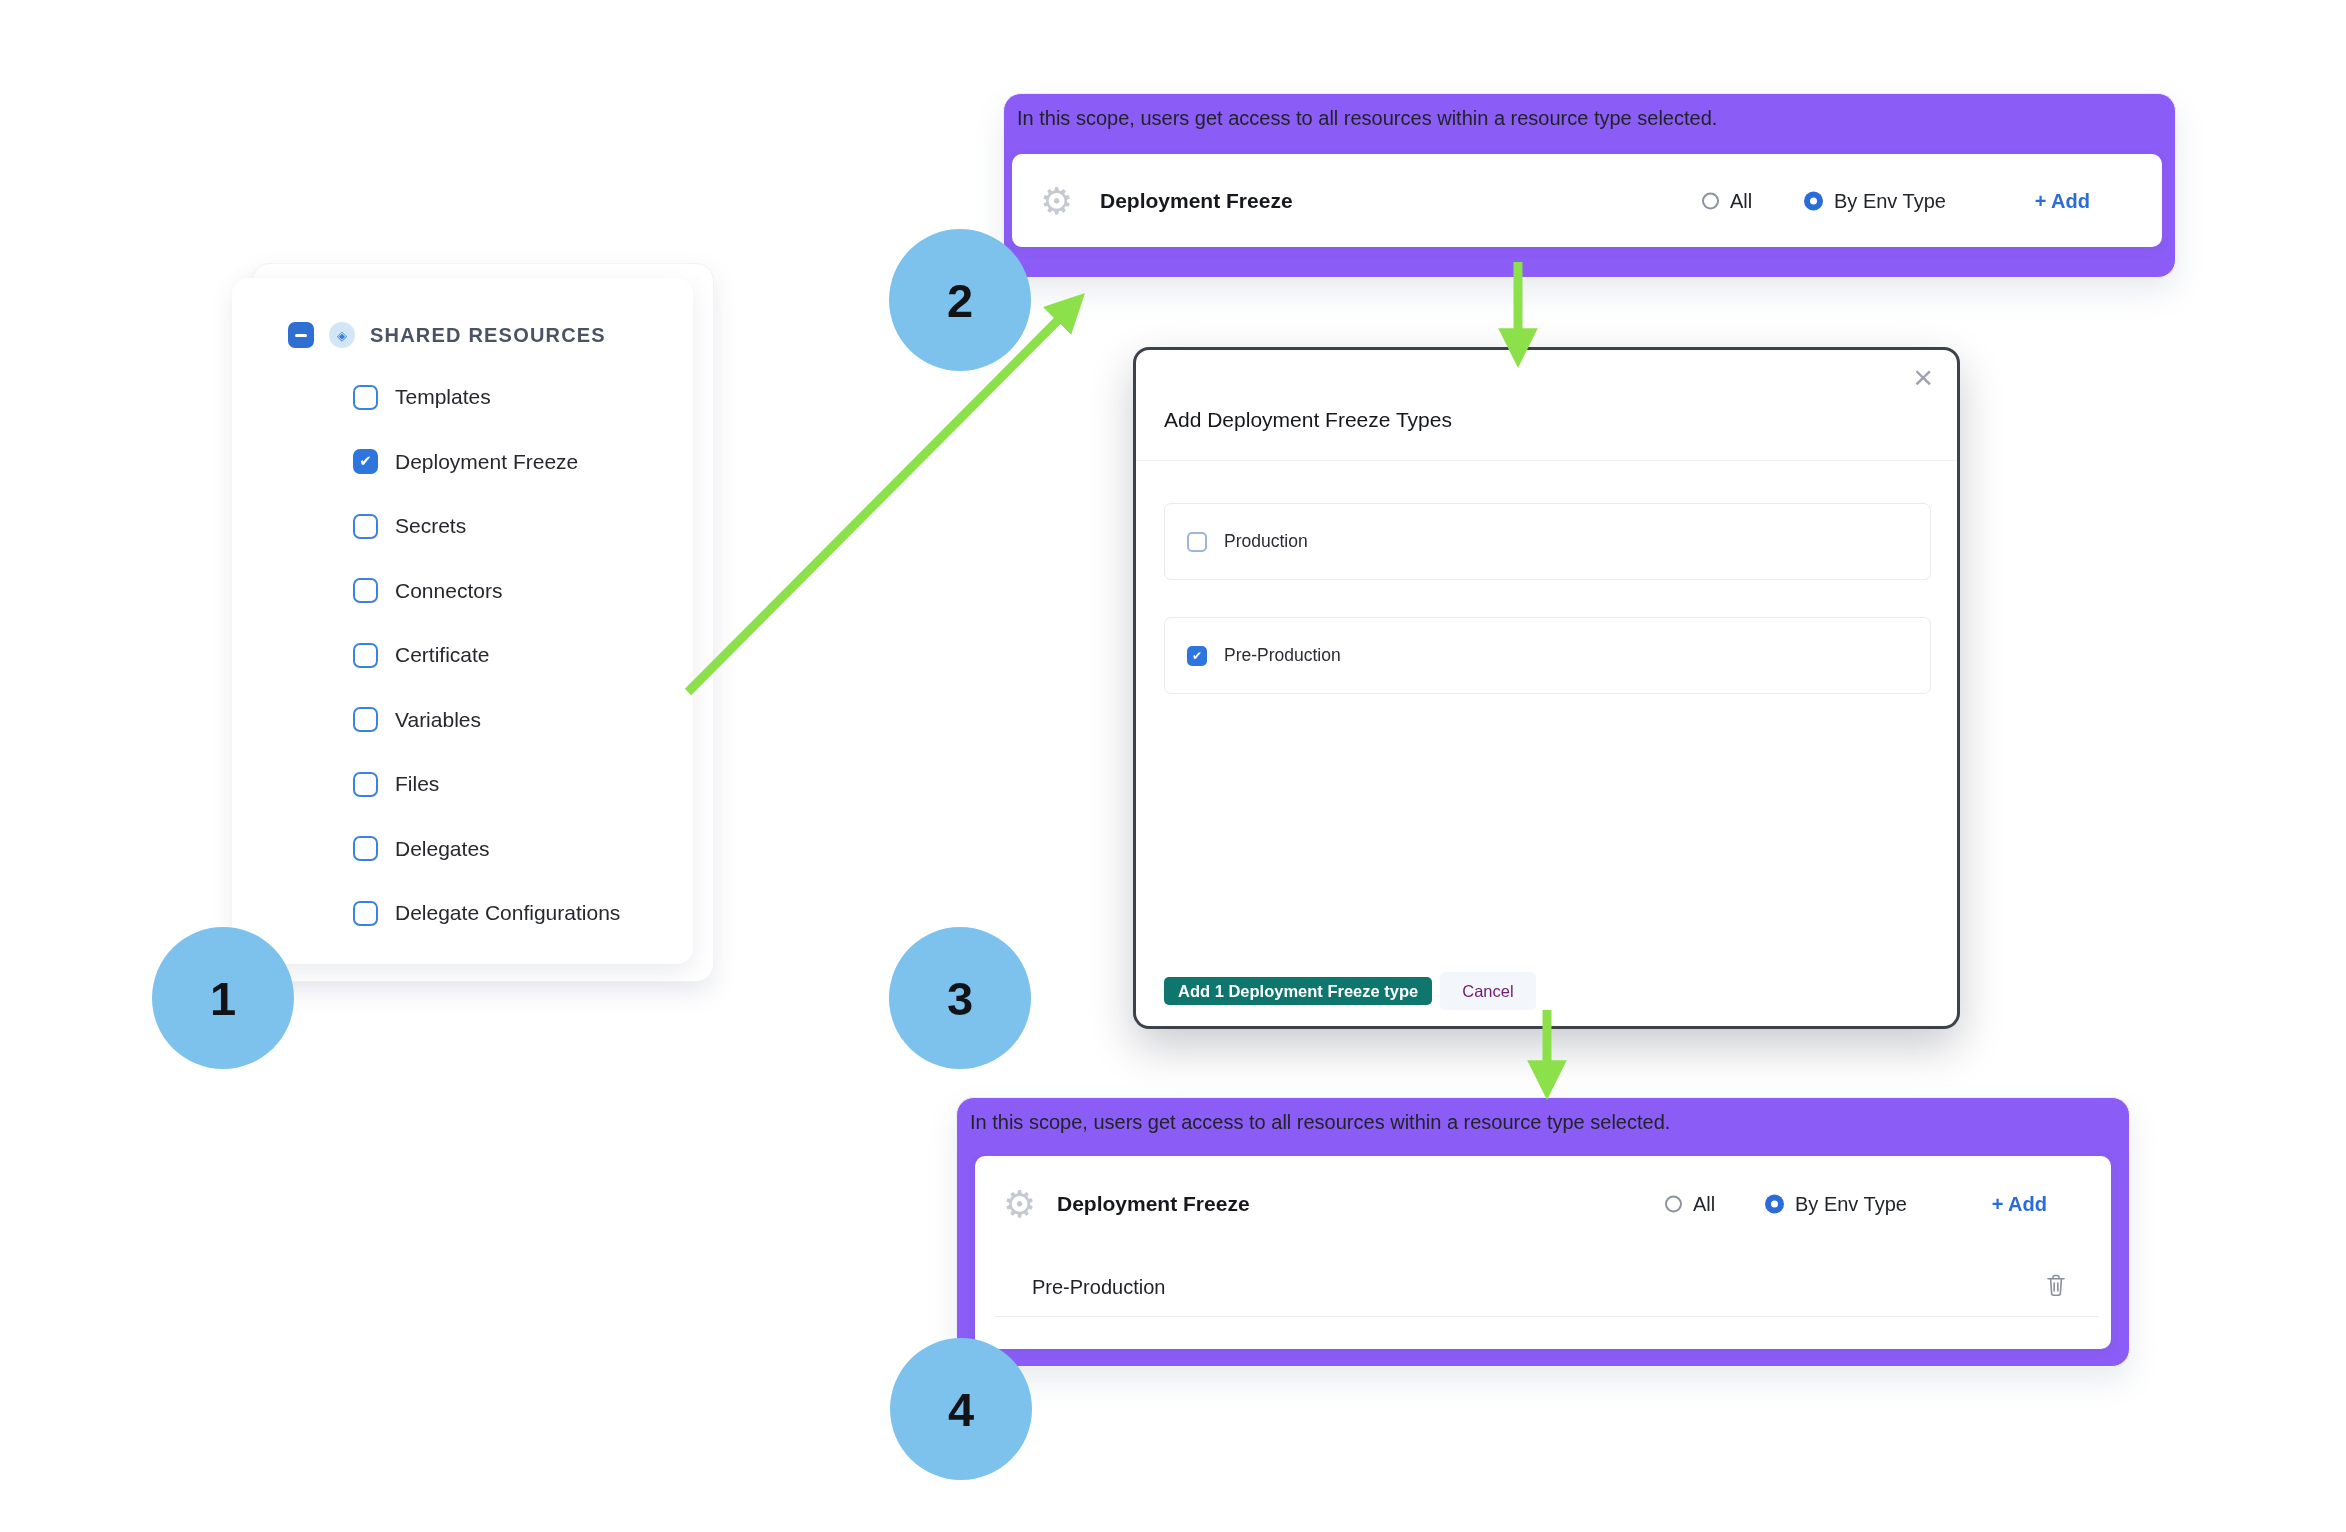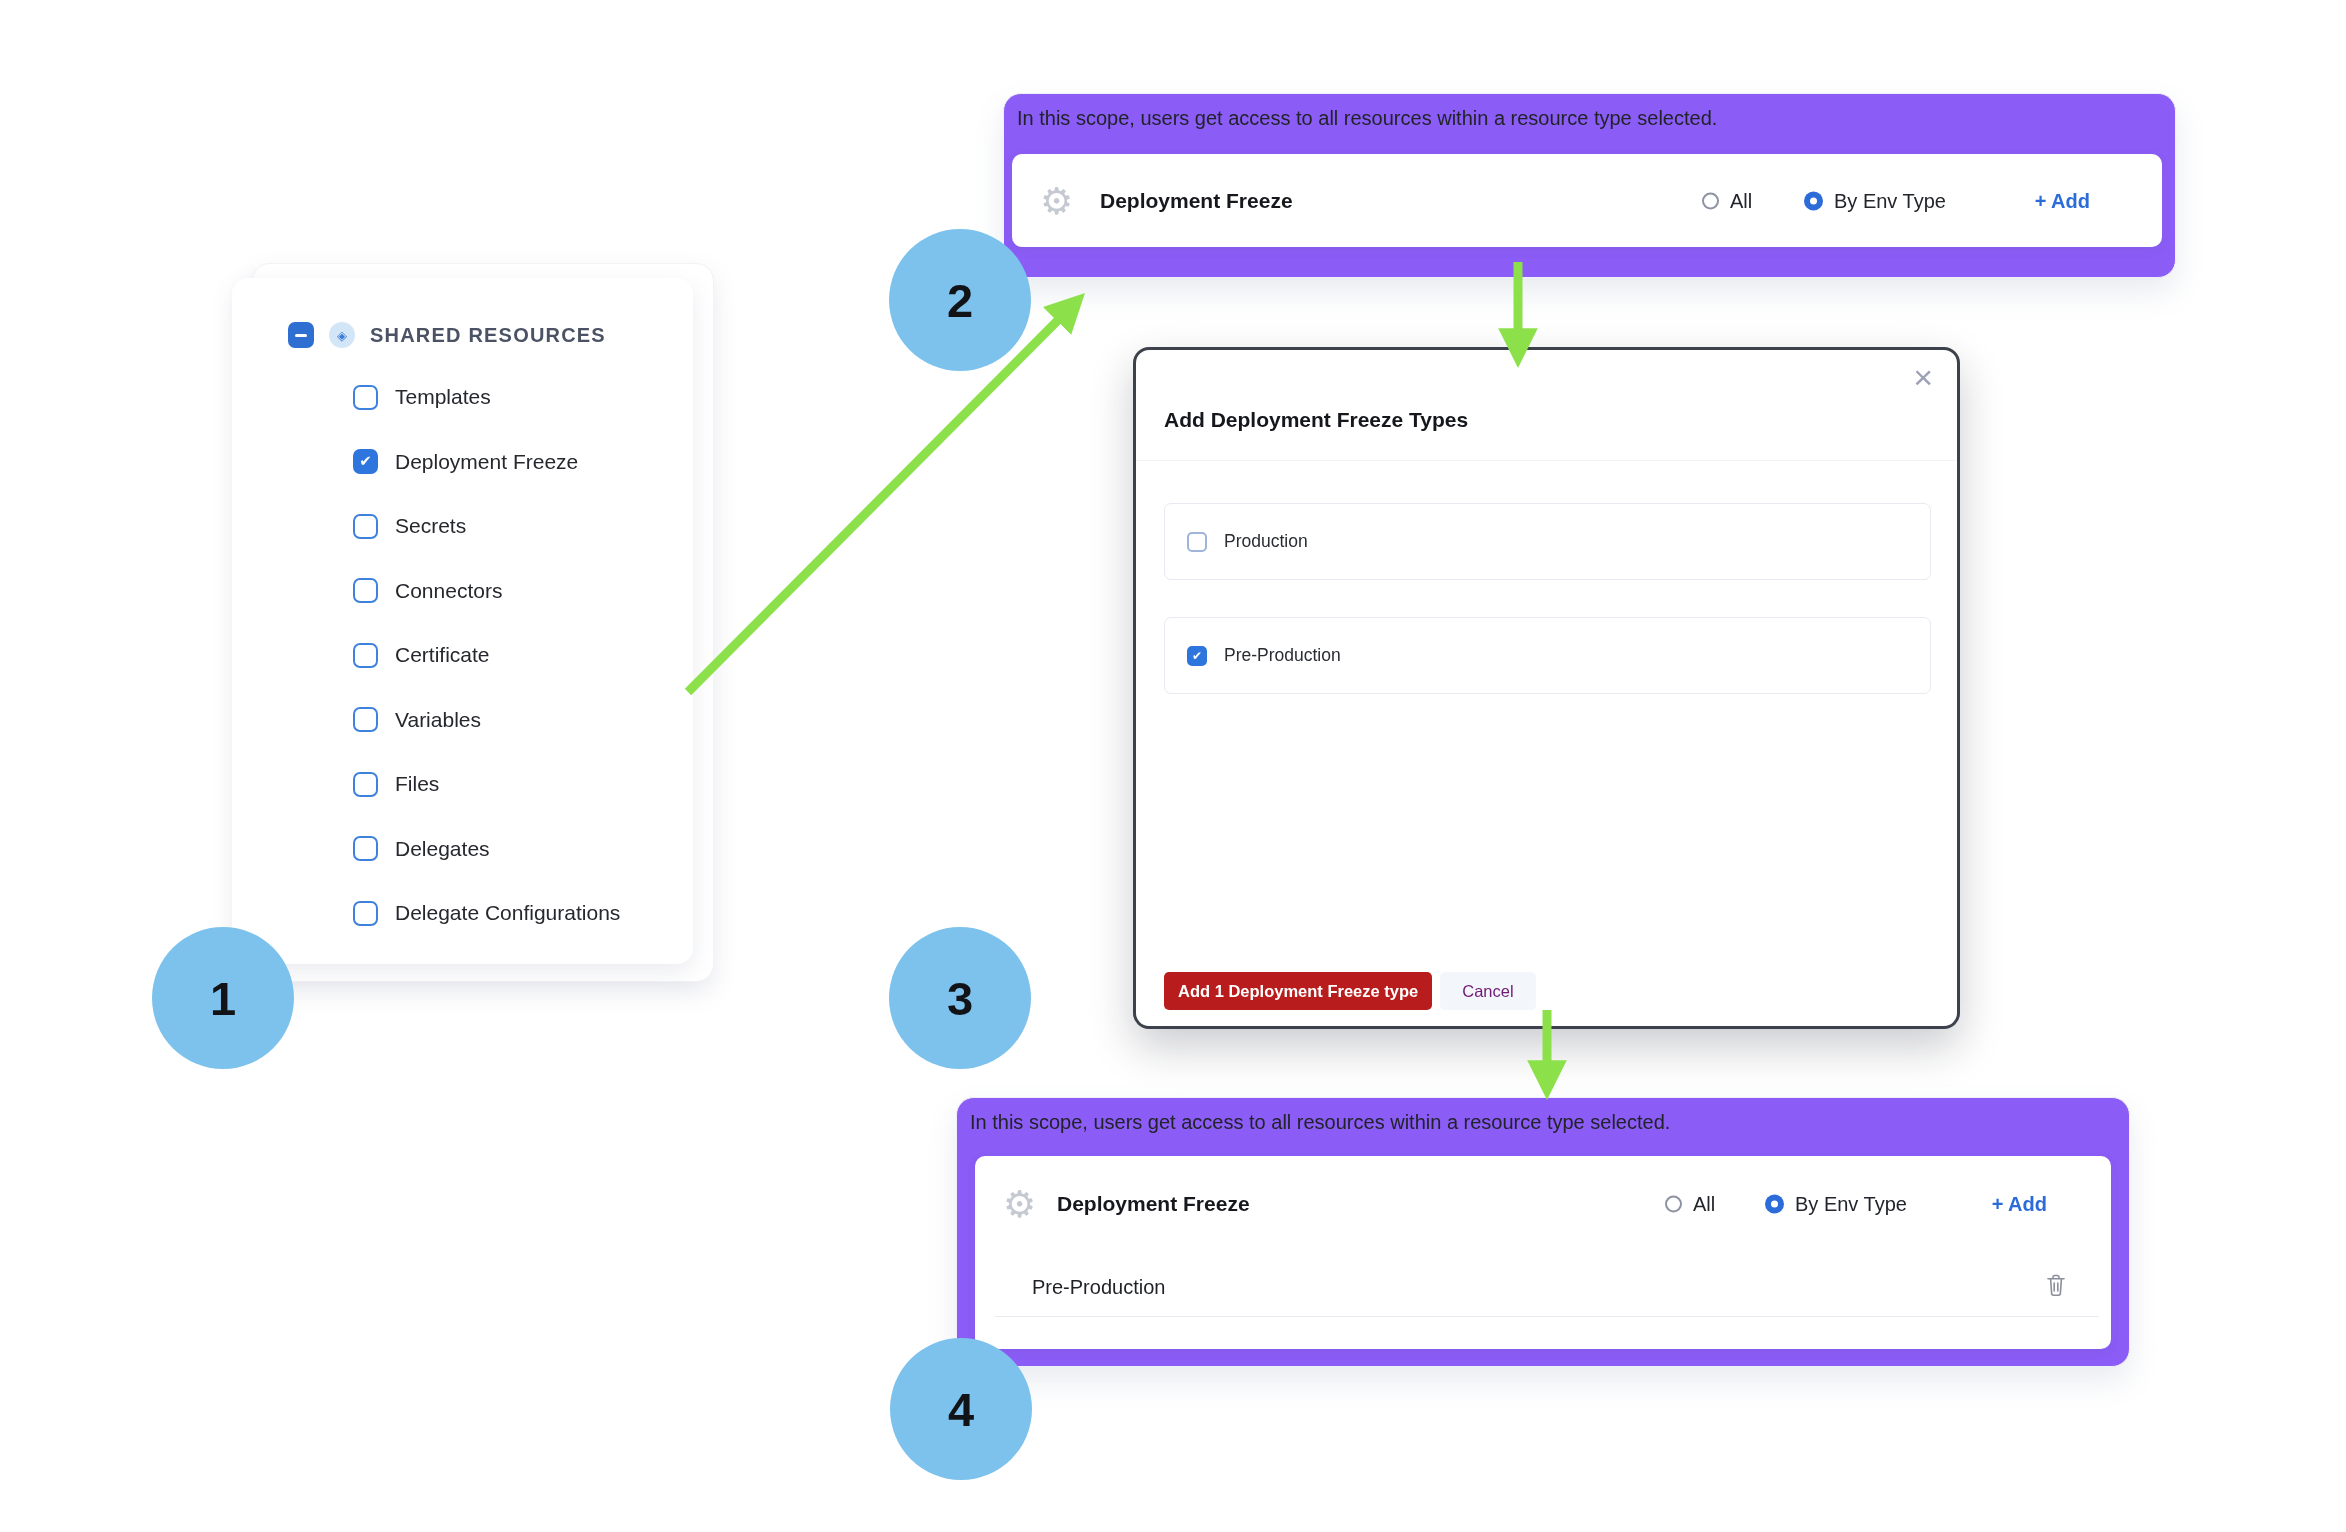--- a/index.html
+++ b/index.html
@@ -36,31 +36,31 @@
   .cbx{width:25px;height:25px;border-radius:7px;border:2px solid #3e82dd;background:#fff;display:flex;
     align-items:center;justify-content:center;cursor:pointer;flex:0 0 auto;}
   .cbx .ck{display:none;font-family:"DejaVu Sans",sans-serif;font-size:15px;color:#fff;line-height:1;}
   .cbx.on{background:#2e75dd;border-color:#2e75dd;}
   .cbx.on .ck{display:block;}
   .sb-label{font-size:21px;color:#26282e;}
 
   
   .modal{position:absolute;left:1133px;top:347px;width:827px;height:682px;background:#fff;
     border:3px solid #3d414b;border-radius:16px;box-shadow:0 18px 44px rgba(20,25,40,.22);z-index:4;}
-  .modal-title{position:absolute;left:28px;top:58px;font-size:21px;font-weight:700;color:#15171c;}
+  .modal-title{position:absolute;left:28px;top:58px;font-size:21px;font-weight:400;color:#15171c;}
   .modal-close{position:absolute;right:24px;top:10px;font-size:34px;font-weight:300;color:#9da1b5;cursor:pointer;line-height:1;}
   .modal-hdiv{position:absolute;left:0;right:0;top:110px;height:1px;background:#f0f2f6;}
   .opt-row{position:absolute;left:28px;right:26px;height:77px;background:#fff;border:1px solid #e7eaf0;border-radius:7px;
     display:flex;align-items:center;padding-left:22px;gap:17px;}
   .cbx.sm{width:20px;height:20px;border-radius:5px;border-width:2px;border-color:#9fb4da;}
   .cbx.sm .ck{font-size:12px;}
   .cbx.sm.on{background:#2e75dd;border-color:#2e75dd;}
   .opt-label{font-size:17.5px;color:#2a2c33;}
   .modal-footer{position:absolute;left:28px;bottom:16px;display:flex;gap:8px;align-items:center;}
-  .btn-primary{height:38px;padding:0 14px;border:none;border-radius:5px;background:#b91c1c;color:#fff;
+  .btn-primary{height:28px;padding:0 14px;border:none;border-radius:5px;background:#0f766e;color:#fff;
     font-family:inherit;font-size:16.5px;font-weight:700;cursor:pointer;}
   .btn-secondary{height:38px;padding:0 22px;border:none;border-radius:5px;background:#f3f6fb;color:#701a75;
     font-family:inherit;font-size:16.5px;font-weight:400;cursor:pointer;}
 
   
   .type-label{position:absolute;font-size:20px;color:#1f2127;}
   .trash-btn{position:absolute;cursor:pointer;}
   .row-divider{position:absolute;height:1px;background:#e8ebf0;}
 
   

